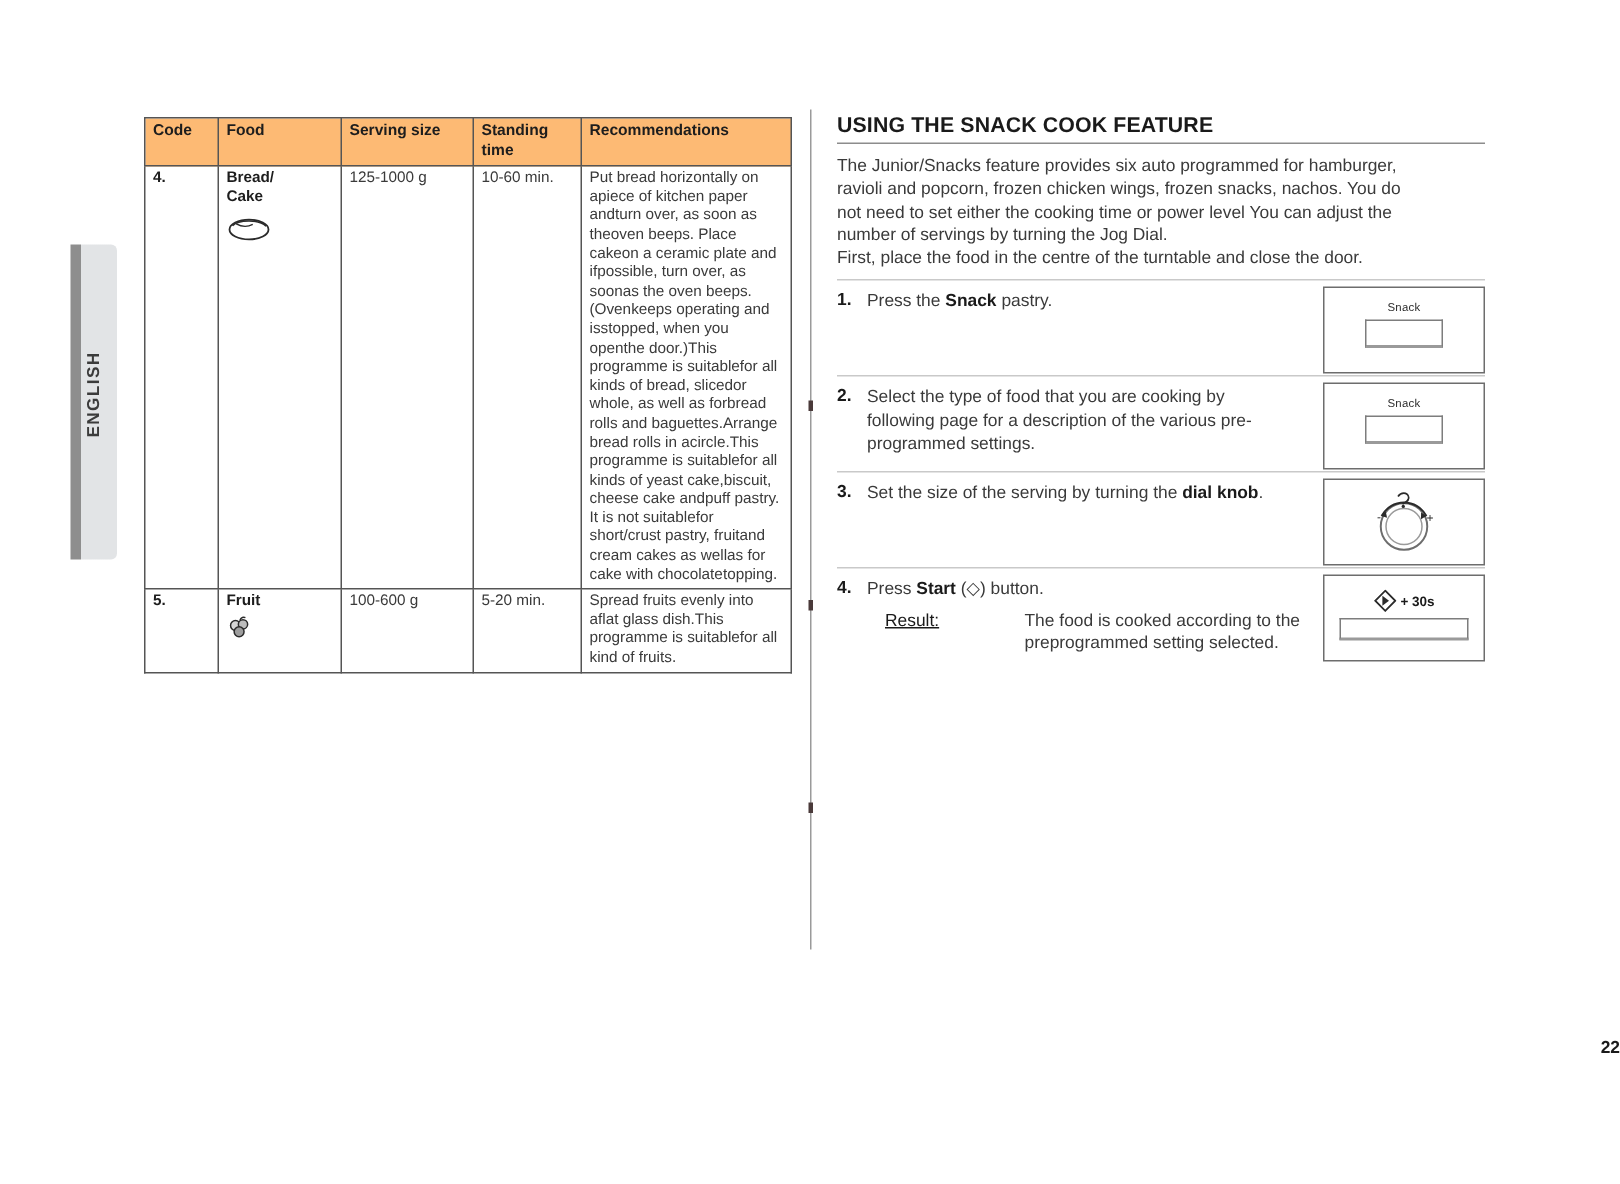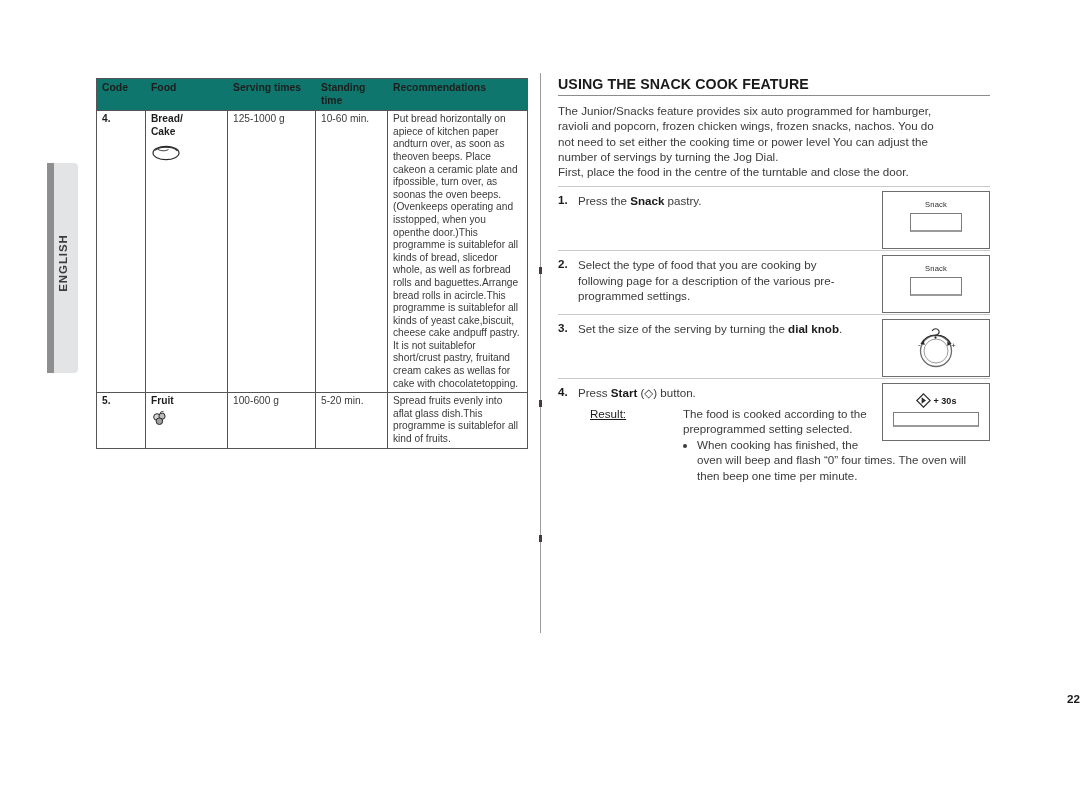--- a/index.html
+++ b/index.html
@@ -75,21 +75,21 @@
     line-height: 12.6px;
     color: #3a3a3a;
   }
   #food-table th, #food-table td {
     border: 1px solid #555;
     padding: 2px 4px 2px 5px;
     vertical-align: top;
     text-align: left;
   }
   #food-table thead th {
-    background: #0f766e;
+    background: #fdba74;
     font-weight: bold;
     font-size: 10.4px;
     color: #1d1d1d;
     line-height: 12.6px;
     padding-top: 3px;
     padding-bottom: 3px;
   }
   .col-code  { width: 39px; }
   .col-food  { width: 72px; }
   .col-serve { width: 78px; }
@@ -267,21 +267,21 @@
 <div id="fold-line"></div>
 <div class="fold-tick" style="top:267px"></div>
 <div class="fold-tick" style="top:400px"></div>
 <div class="fold-tick" style="top:535px"></div>
 
 <table id="food-table">
   <thead>
     <tr>
       <th class="col-code">Code</th>
       <th class="col-food">Food</th>
-      <th class="col-serve">Serving times</th>
+      <th class="col-serve">Serving size</th>
       <th class="col-stand">
         <span class="line">Standing</span>
         <span class="line">time</span>
       </th>
       <th class="col-rec">Recommendations</th>
     </tr>
   </thead>
   <tbody>
 
     <tr>
@@ -386,27 +386,20 @@
     <span class="step-num">4.</span>
     <div class="step-text">
       <span>Press </span><b>Start</b><span> (◇) button.</span>
     </div>
 
     <div class="result-block">
       <span class="result-label">Result:</span>
       <div class="result-body">
         <span class="line">The food is cooked according to the</span>
         <span class="line">preprogrammed setting selected.</span>
-        <ul class="result-bullets">
-          <li>
-            <span class="line">When cooking has finished, the</span>
-            <span class="line">oven will beep and flash “0” four times. The oven will</span>
-            <span class="line">then beep one time per minute.</span>
-          </li>
-        </ul>
       </div>
     </div>
 
     <div class="panel">
       <div class="panel-start-row">
         <svg width="15" height="15" viewBox="0 0 15 15">
           <path d="M7.5 0.8 L14.2 7.5 L7.5 14.2 L0.8 7.5 Z" fill="none" stroke="#2b2b2b" stroke-width="1.2"></path>
           <path d="M5.6 4.2 L10 7.5 L5.6 10.8 Z" fill="#2b2b2b"></path>
         </svg>
         <span class="s-lbl">+ 30s</span>

